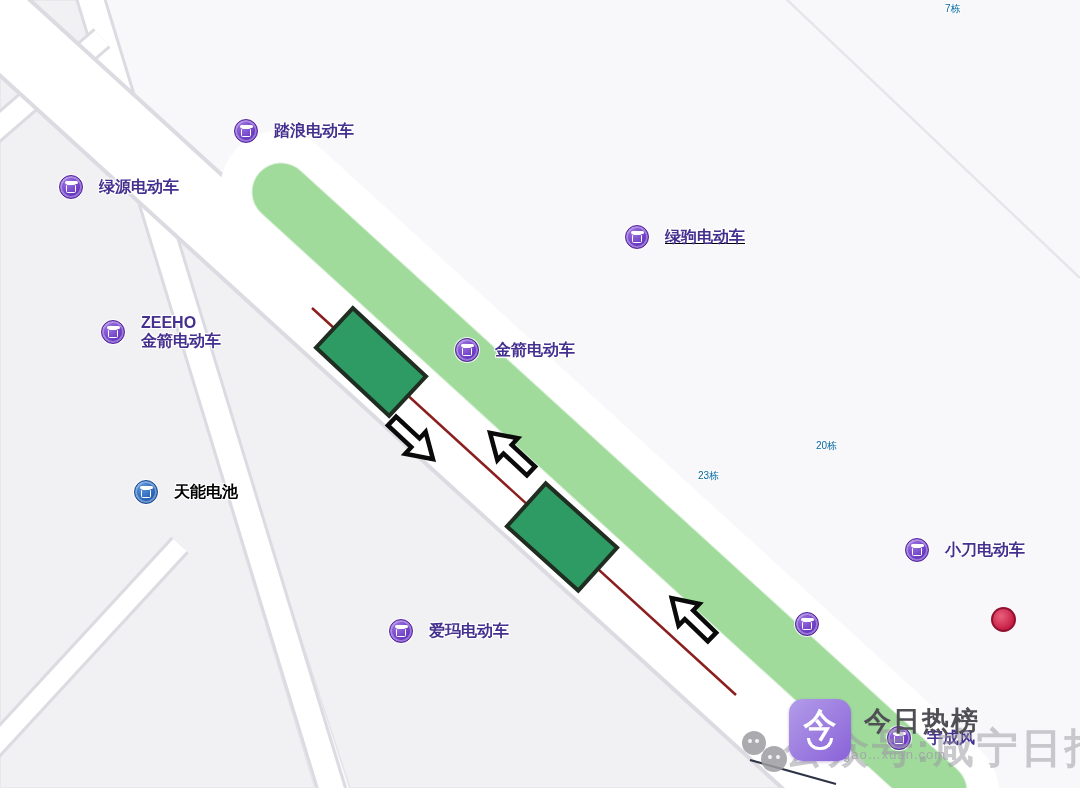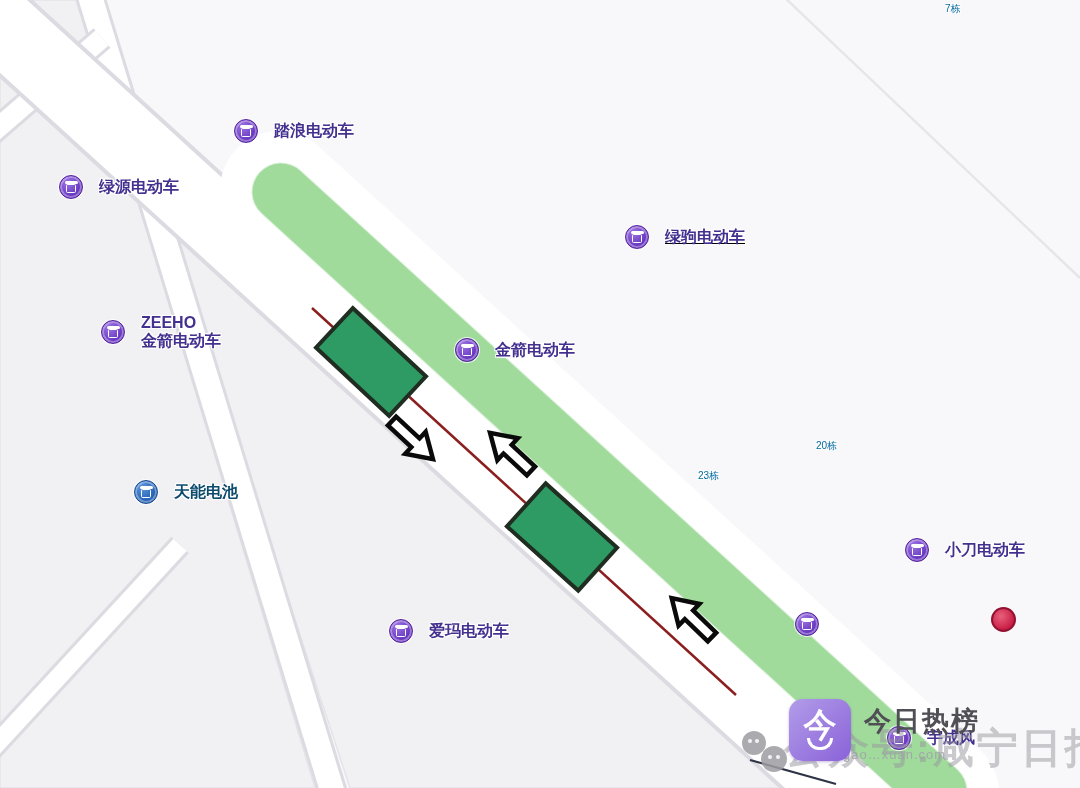--- a/index.html
+++ b/index.html
@@ -12,21 +12,21 @@
     box-shadow:0 0 0 1px rgba(255,255,255,.8), inset 0 0 0 2px rgba(255,255,255,.35);}
   .poi-icon.purple{background:radial-gradient(circle at 35% 30%, #9d74e3, #6231bd 70%);border:1px solid #55209f;}
   .poi-icon.blue{background:radial-gradient(circle at 35% 30%, #5b95e0, #1f5cb0 70%);border:1px solid #174a8f;}
   .poi-icon::before{content:"";position:absolute;left:6px;top:8px;width:8px;height:7px;
     border:1.5px solid #fff;border-radius:1.5px;}
   .poi-icon::after{content:"";position:absolute;left:4.5px;top:5px;width:13px;height:3px;
     background:#fff;border-radius:1.5px;}
   .mlabel{display:flex;flex-direction:column;line-height:1.15;font-weight:bold;font-size:16px;
     text-shadow:-1px -1px 0 #fff,1px -1px 0 #fff,-1px 1px 0 #fff,1px 1px 0 #fff,0 0 3px #fff;}
   .mlabel.purple{color:#44308f;}
-  .mlabel.blue{color:#0c4a6e;}
+  .mlabel.blue{color:#000000;}
 
   
   .bnum{position:absolute;font-weight:normal;font-size:10px;color:#0369a1;white-space:nowrap;
     text-shadow:-1px -1px 0 #fff,1px -1px 0 #fff,-1px 1px 0 #fff,1px 1px 0 #fff;}
 
   
   .red-pin{position:absolute;left:991px;top:607px;width:21px;height:21px;border-radius:50%;
     background:radial-gradient(circle at 38% 35%, #e9607c, #c51a42 75%);border:2px solid #921030;}
 
   

